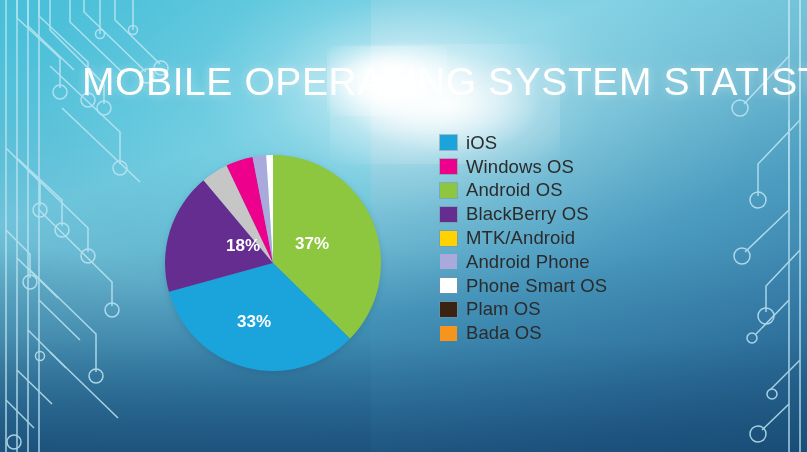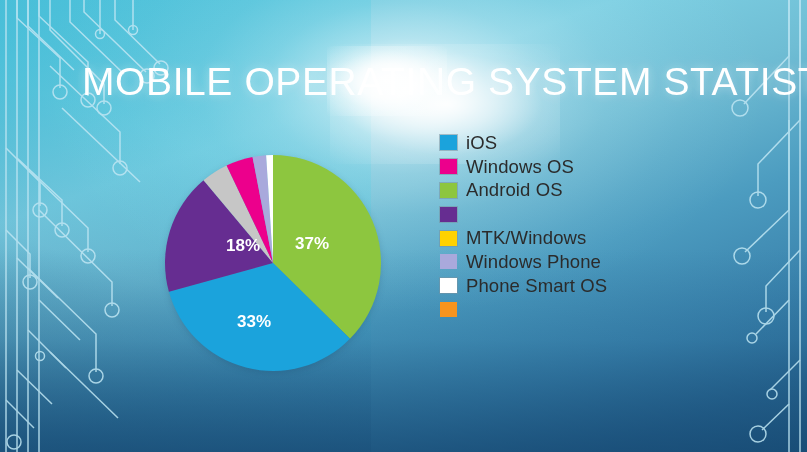--- a/index.html
+++ b/index.html
@@ -192,31 +192,37 @@
       <div class="legend-row">
         <span class="swatch" style="background: rgb(236, 0, 140);"></span>
         <span class="legend-label">Windows OS</span>
       </div>
       <div class="legend-row">
         <span class="swatch" style="background: rgb(141, 198, 63);"></span>
         <span class="legend-label">Android OS</span>
       </div>
       <div class="legend-row">
         <span class="swatch" style="background: rgb(102, 45, 145);"></span>
+        <span class="legend-label">BlackBerry OS</span>
       </div>
       <div class="legend-row">
         <span class="swatch" style="background: rgb(255, 210, 0);"></span>
-        <span class="legend-label">MTK/Windows</span>
+        <span class="legend-label">MTK/Android</span>
       </div>
       <div class="legend-row">
         <span class="swatch blank" style="background: rgb(169, 169, 220);"></span>
-        <span class="legend-label">Windows Phone</span>
+        <span class="legend-label">Android Phone</span>
       </div>
       <div class="legend-row">
         <span class="swatch" style="background: rgb(255, 255, 255);"></span>
         <span class="legend-label">Phone Smart OS</span>
       </div>
       <div class="legend-row">
+        <span class="swatch" style="background: rgb(59, 35, 20);"></span>
+        <span class="legend-label">Plam OS</span>
+      </div>
+      <div class="legend-row">
         <span class="swatch blank" style="background: rgb(247, 148, 30);"></span>
+        <span class="legend-label"> Bada OS</span>
       </div>
     </div>
 
 </div>
 
 </body></html>

